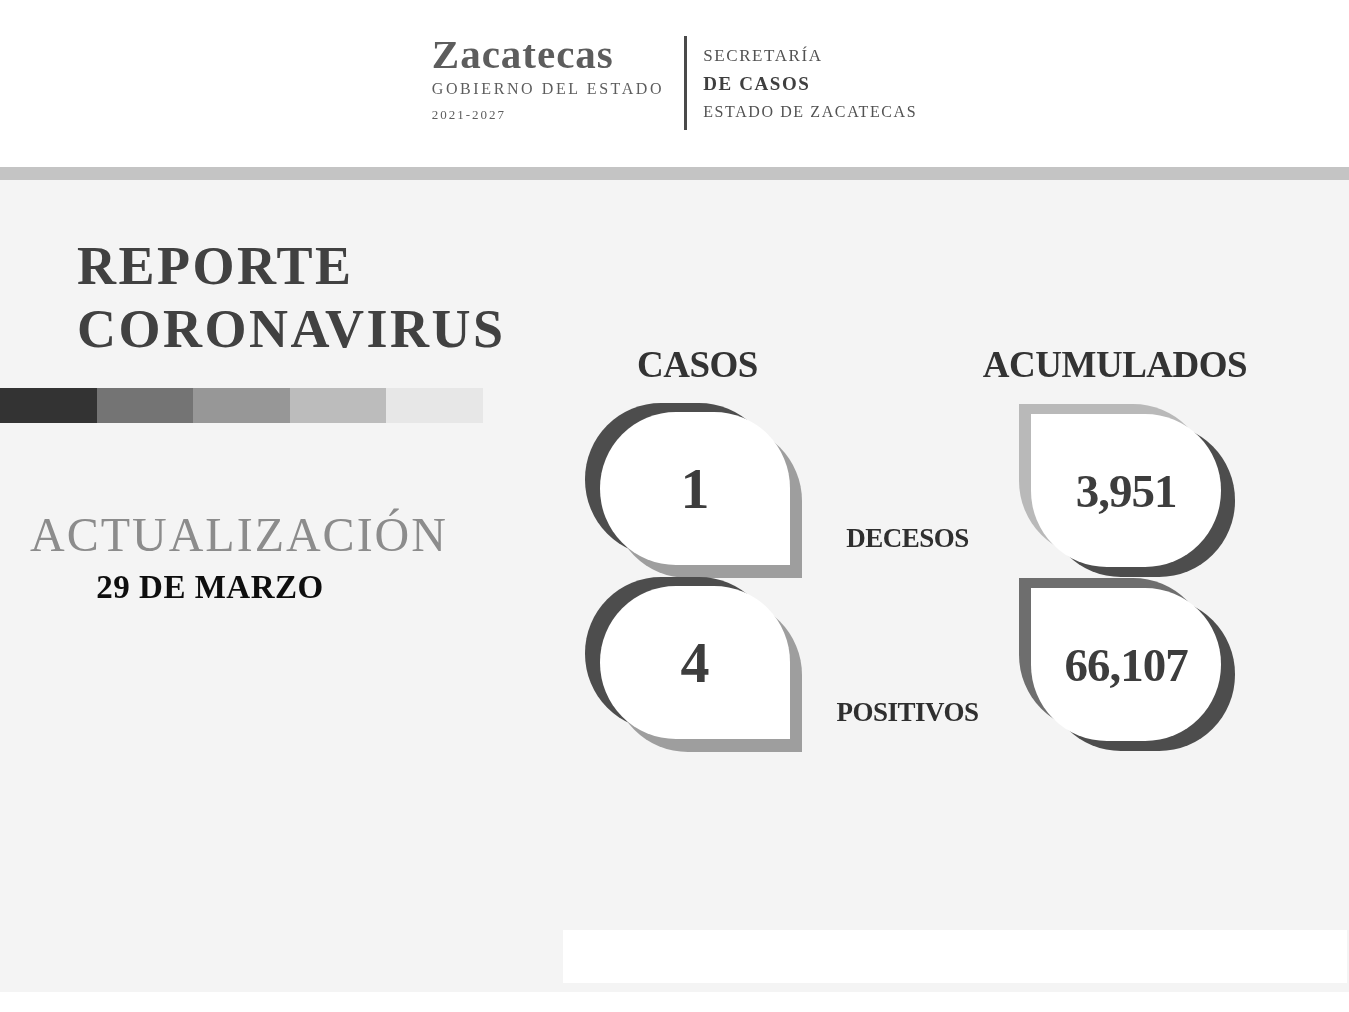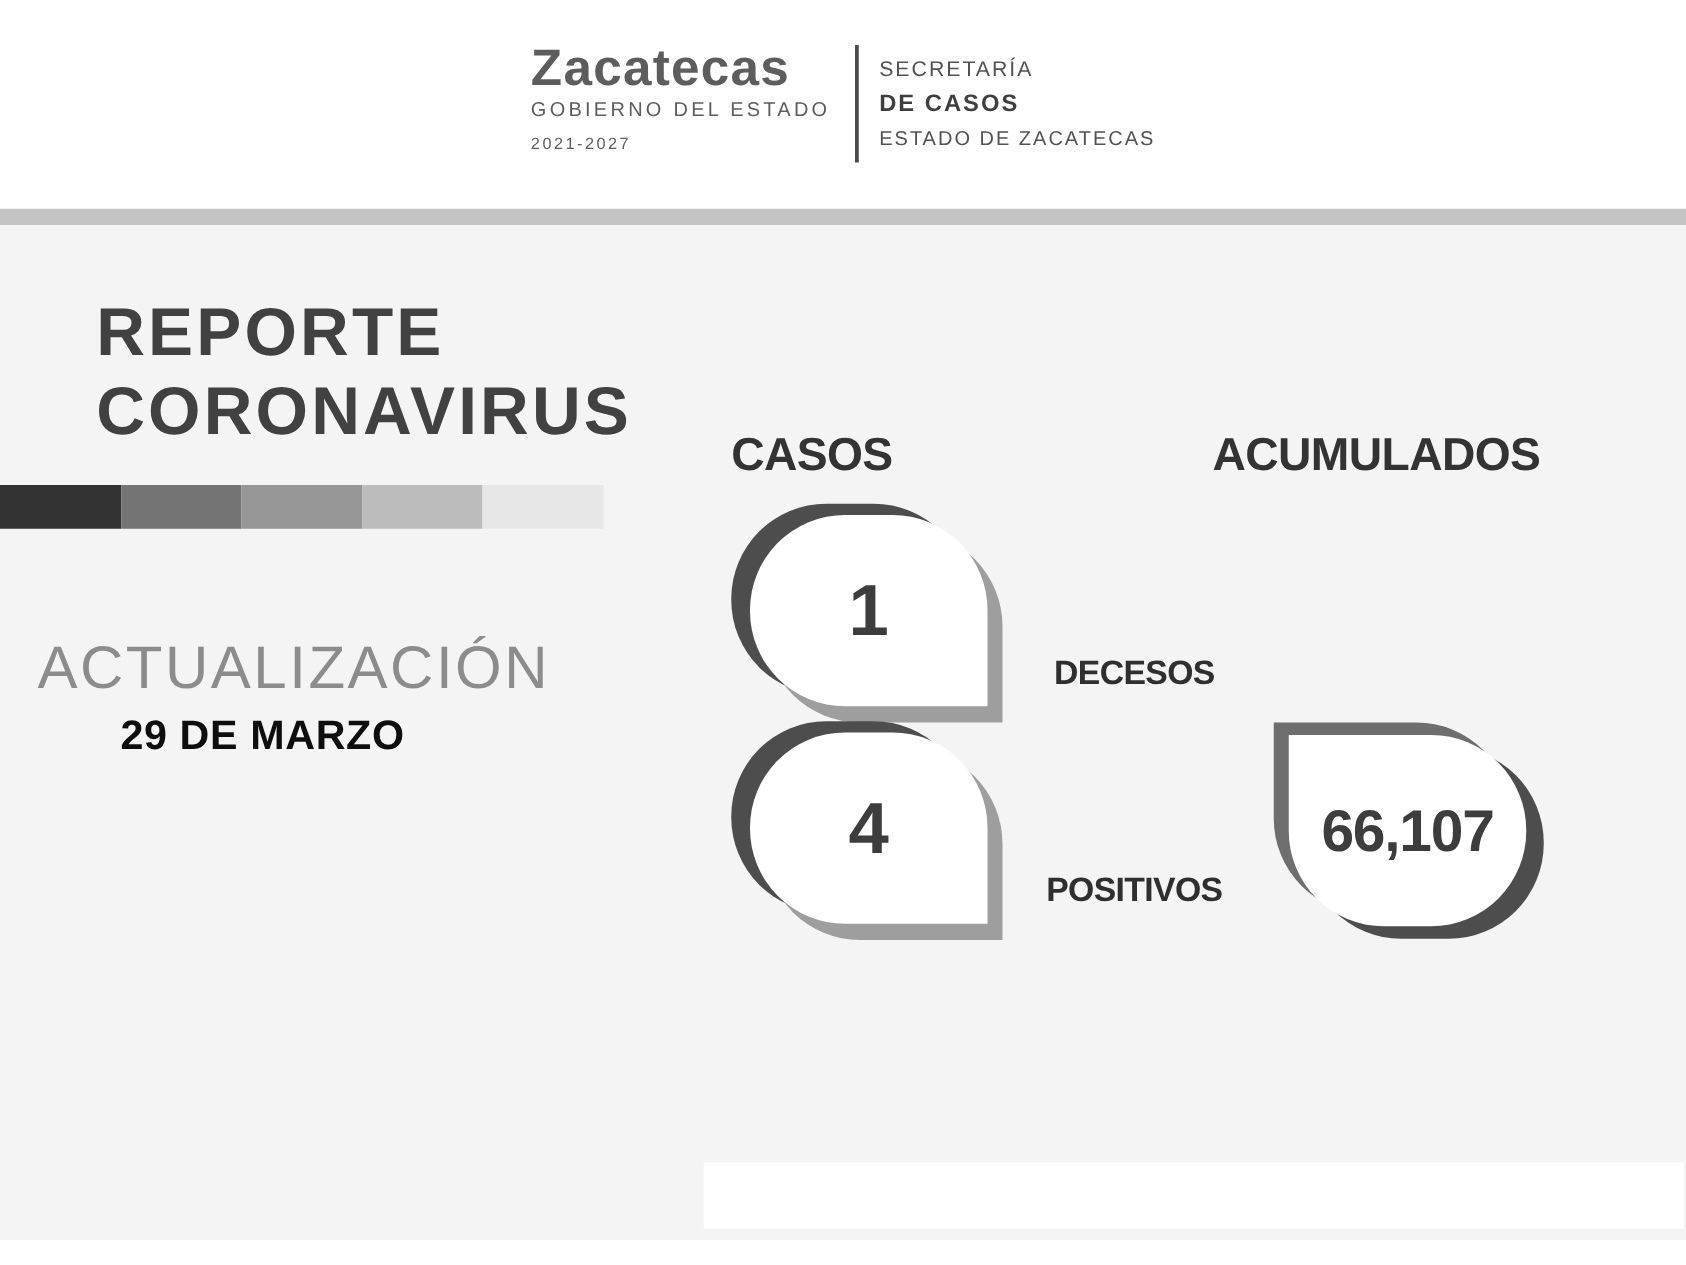--- a/index.html
+++ b/index.html
@@ -1,19 +1,19 @@
 <!DOCTYPE html>
 <html style="--bg: #f4f4f4; --strip: #c4c4c4; --title: #414141; --updlbl: #8c8c8c; --bdark: #4d4d4d; --bshadow: #9e9e9e;"><head>
 <meta charset="utf-8">
 <style>
   * { margin:0; padding:0; box-sizing:border-box; }
   html,body { background:#ffffff; }
   .page {
     position:relative; width:1349px; height:992px; overflow:hidden;
-    background:#ffffff; font-family:Liberation Sans, sans-serif;
+    background:#ffffff; font-family:Liberation Serif, serif;
   }
 
   
   .header { position:absolute; top:0; left:0; width:1349px; height:167px; background:#fff; }
   .logo-wrap { position:absolute; top:33px; left:0; width:1349px; display:flex; justify-content:center; align-items:flex-start; }
   .brand { text-align:left; }
   .brand-name { font-size:41px; font-weight:bold; color:#5d5d5d; letter-spacing:1px; line-height:42px; }
   .brand-sub { font-size:16px; color:#5d5d5d; letter-spacing:2.6px; margin-top:5px; }
   .brand-period { font-size:13px; color:#5d5d5d; letter-spacing:2px; margin-top:9px; }
   .logo-divider { width:3px; height:94px; background:#4a4a4a; margin:3px 16px 0 20px; }
@@ -29,21 +29,21 @@
   .report-title { position:absolute; top:235px; left:55px; font-size:54px; line-height:63px;
     font-weight:bold; color:var(--title,#414141); letter-spacing:2.5px;margin-left:22px; }
   .grad-bar { position:absolute; top:388px; left:0; width:483px; height:35px; display:flex; }
   .grad-seg { flex:1 1 0; height:35px; }
   .update { position:absolute; top:467px; left:30px; width:360px; text-align:center; }
   .update-label { font-size:48px; color:var(--updlbl,#8c8c8c); letter-spacing:2px;margin-top:40px; }
   .update-date { font-size:33px; font-weight:bold; color:#0e0e0e; margin-top:7px; letter-spacing:0.5px; }
 
   
   .col-head { position:absolute; font-size:37px; font-weight:bold; color:#333333;
-    letter-spacing:-0.5px; top:343px; }
+    letter-spacing:-0.5px; text-align:center; top:343px; }
   .col-head.casos { left:585px; width:225px; }
   .col-head.acum  { left:970px; width:290px; }
 
   .stat-row { position:absolute; left:585px; width:660px; height:178px; }
   .row-label { position:absolute; left:215px; top:120px; width:215px; text-align:center;
     font-size:27px; font-weight:bold; color:#2f2f2f; letter-spacing:-0.5px; }
 
   .bubble { position:absolute; width:190px; height:153px; }
   .bubble.left  { left:15px; top:9px; }
   .bubble.right { left:446px; top:11px; }
@@ -107,20 +107,27 @@
 
   <div class="stat-row" style="top:403px">
     <div class="bubble left">
       <div class="layer b-dark"></div>
       <div class="layer b-shadow"></div>
       <div class="layer b-face">
         <span class="num">1</span>
       </div>
     </div>
     <div class="row-label">DECESOS</div>
+    <div class="bubble right">
+      <div class="layer r-back" style="background: rgb(185, 185, 185);"></div>
+      <div class="layer r-dark"></div>
+      <div class="layer b-face">
+        <span class="num acum">3,951</span>
+      </div>
+    </div>
   </div>
 
   <div class="stat-row" style="top:577px">
     <div class="bubble left">
       <div class="layer b-dark"></div>
       <div class="layer b-shadow"></div>
       <div class="layer b-face">
         <span class="num">4</span>
       </div>
     </div>

